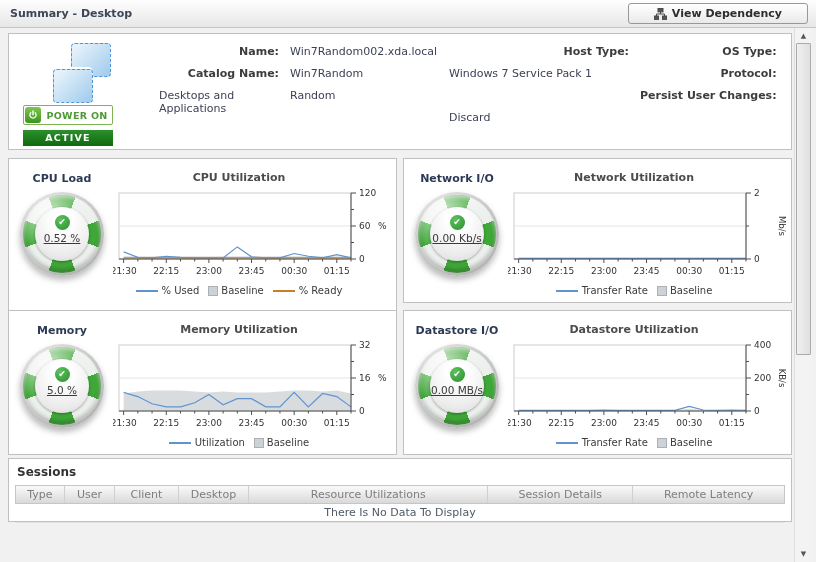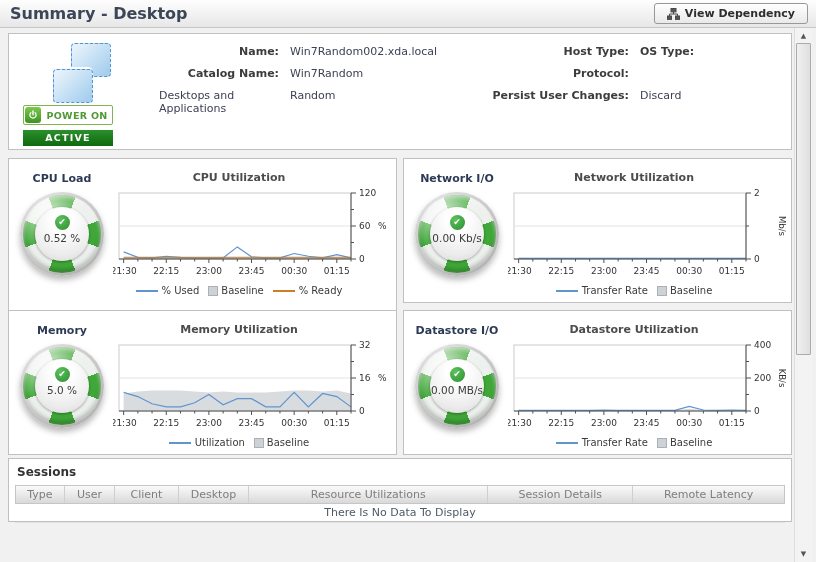--- a/index.html
+++ b/index.html
@@ -1,20 +1,20 @@
 <!DOCTYPE html>
 <html><head>
 <meta charset="utf-8">
 <style>
   html,body{margin:0;padding:0;background:#fff;}
   .app{position:relative;width:816px;height:562px;background:#f1f1f1;font-family:"DejaVu Sans","Liberation Sans",sans-serif;overflow:hidden;}
   
   .topbar{position:absolute;left:0;top:0;width:816px;height:28px;background:linear-gradient(#fefefe,#e7e7e7);border-bottom:1px solid #c6c6c6;box-sizing:border-box;}
-  .topbar-title{position:absolute;left:10px;top:0;line-height:27px;font-size:16px;font-weight:bold;color:#3b4656;}
-  .dep-btn{position:absolute;right:8px;top:3px;height:21px;display:flex;align-items:center;gap:5px;padding:0 12px;background:linear-gradient(#ffffff,#e9e9e9);border:1px solid #989898;border-radius:3px;font-size:11px;font-weight:bold;color:#2e2e2e;cursor:pointer;box-sizing:border-box;}
+  .topbar-title{position:absolute;left:10px;top:0;line-height:27px;font-size:11px;font-weight:bold;color:#3b4656;}
+  .dep-btn{position:absolute;right:8px;top:3px;height:21px;display:flex;align-items:center;gap:5px;padding:0 25px;background:linear-gradient(#ffffff,#e9e9e9);border:1px solid #989898;border-radius:3px;font-size:11px;font-weight:bold;color:#2e2e2e;cursor:pointer;box-sizing:border-box;}
   
   .panel{position:absolute;background:#fff;border:1px solid #c0c0c0;box-sizing:border-box;}
   #info-panel{left:8px;top:33px;width:784px;height:117px;}
   #p0{left:8px;top:158px;width:389px;height:185px;}
   #p1{left:403px;top:158px;width:389px;height:145px;}
   #p2{left:8px;top:310px;width:389px;height:145px;}
   #p3{left:403px;top:310px;width:389px;height:145px;}
   #sessions-panel{left:8px;top:458px;width:784px;height:64px;}
   
   .vm-icon{position:absolute;left:44px;top:9px;width:58px;height:60px;}
@@ -35,21 +35,21 @@
   .gauge-col{position:absolute;left:0;top:0;width:106px;text-align:center;}
   .gauge-title{margin-top:13px;font-size:11px;font-weight:bold;color:#2c3a55;}
   .gauge{position:relative;width:84px;height:84px;margin:7px auto 0;border-radius:50%;background:radial-gradient(circle at 35% 25%,#ececec,#bdbdbd 70%,#9c9c9c);box-shadow:0 4px 6px rgba(0,0,0,.28);padding:3px;box-sizing:border-box;cursor:pointer;}
   .gauge-ring{width:78px;height:78px;border-radius:50%;position:relative;
     background:
       radial-gradient(circle at 32% 22%,rgba(255,255,255,.75),rgba(255,255,255,0) 48%),
       conic-gradient(#44a93c 0deg 20deg,#edf1ed 20deg 70deg,#3fa838 70deg 110deg,#edf1ed 110deg 160deg,#3fa838 160deg 200deg,#edf1ed 200deg 250deg,#3fa838 250deg 290deg,#edf1ed 290deg 340deg,#44a93c 340deg 360deg);
     box-shadow:inset 0 2px 4px rgba(255,255,255,.6),inset 0 -3px 5px rgba(0,0,0,.28);}
   .gauge-inner{position:absolute;left:50%;top:50%;transform:translate(-50%,-50%);width:54px;height:54px;border-radius:50%;background:radial-gradient(circle at 50% 25%,#ffffff 20%,#ececec 70%,#d5d5d5);box-shadow:0 1px 3px rgba(0,0,0,.35);text-align:center;}
   .gauge-check{width:15px;height:15px;margin:8px auto 2px;border-radius:50%;background:radial-gradient(circle at 35% 30%,#5ec05e,#2a8f2d);color:#fff;font-size:9px;line-height:15px;font-weight:bold;}
-  .gauge-value{font-size:10.5px;color:#3a3a3a;white-space:nowrap;}
+  .gauge-value{font-size:10.5px;color:#3a3a3a;white-space:nowrap;text-decoration:underline;}
   
   .chart-col{position:absolute;left:104px;top:12px;width:282px;}
   .chart-title{width:252px;text-align:center;font-size:11px;font-weight:bold;color:#4c4c4c;height:17px;}
   .chart-legend{width:252px;display:flex;justify-content:center;align-items:center;gap:9px;font-size:10px;color:#3a3a3a;margin-top:1px;}
   .lg-item{display:flex;align-items:center;}
   .lg-line{display:inline-block;width:22px;height:2px;margin-right:4px;}
   .lg-box{display:inline-block;width:10px;height:10px;background:#cdd2d6;border:1px solid #aab0b5;margin-right:3px;box-sizing:border-box;}
   
   #sessions-title{padding:6px 8px 4px;font-size:12px;font-weight:bold;color:#333;}
   .sess-header{display:flex;margin:2px 6px 0;height:19px;background:linear-gradient(#fafafa,#d9d9d9);border:1px solid #c6c6c6;box-sizing:border-box;}
@@ -102,20 +102,21 @@
         <div class="f-label">Name:</div>
         <div class="f-value">Win7Random002.xda.local</div>
         <div class="f-label">Catalog Name:</div>
         <div class="f-value">Win7Random</div>
         <div class="f-value">Desktops and Applications</div>
         <div class="f-value">Random</div>
       </div>
     <div class="fields" id="fields-right">
         <div class="f-label">Host Type:</div>
         <div class="f-label">OS Type:</div>
+        <div class="f-value">Windows 7 Service Pack 1</div>
         <div class="f-label">Protocol:</div>
         <div class="f-value"></div>
         <div class="f-label">Persist User Changes:</div>
         <div class="f-value">Discard</div>
       </div>
   </div>
 
   <div class="panel" id="p0">
     <div class="gauge-col">
       <div class="gauge-title">CPU Load</div>

